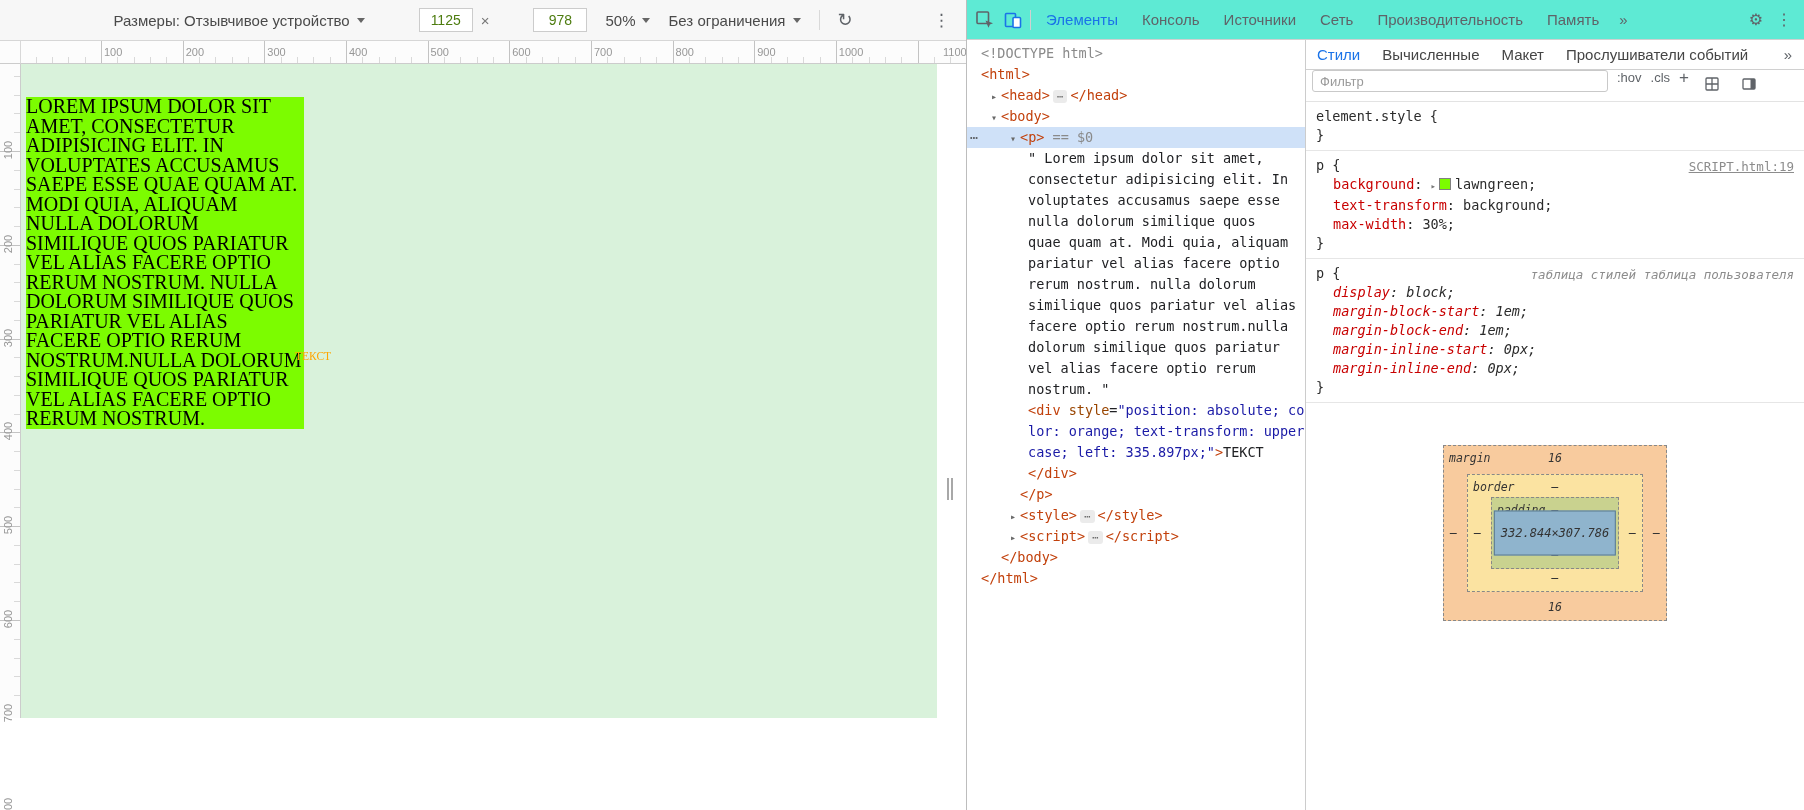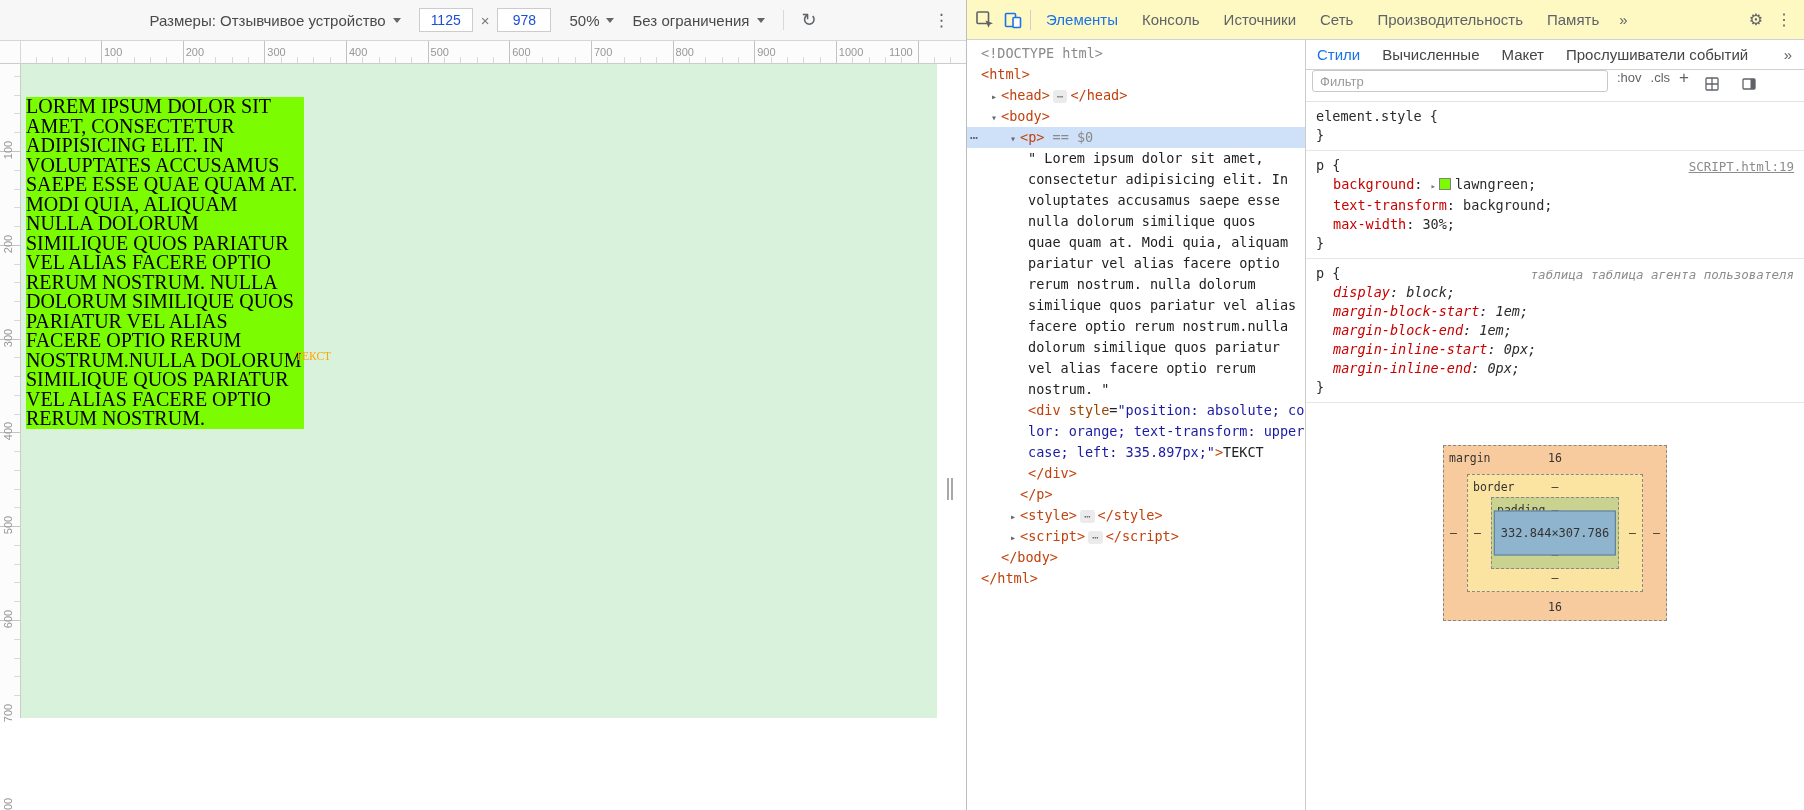--- a/index.html
+++ b/index.html
@@ -9,21 +9,21 @@
   
   .device-pane{position:absolute;left:0;top:0;width:966px;height:718px;background:#fff;}
   .dev-toolbar{height:40px;background:#f7f7f7;border-bottom:1px solid #d6d6d6;
                display:flex;align-items:center;justify-content:center;gap:18px;
                font-size:15px;color:#4a4a4a;position:relative;}
   .dd{display:flex;align-items:center;gap:7px;cursor:default;}
   .caret{width:0;height:0;border-left:4.5px solid transparent;border-right:4.5px solid transparent;
          border-top:5px solid #666;display:inline-block;}
   .size-group{display:flex;align-items:center;gap:8px;}
   .size-input{width:54px;height:24px;border:1px solid #ccc;background:#fff;text-align:center;
-              font-size:14px;color:#1d4ed8;font-family:"Liberation Sans",sans-serif;box-sizing:border-box;}
+              font-size:14px;color:#4d7c0f;font-family:"Liberation Sans",sans-serif;box-sizing:border-box;margin-left:36px;}
   .times{color:#777;}
   .tb-sep{width:1px;height:20px;background:#d9d9d9;}
   .rotate{font-size:18px;color:#5f6368;line-height:1;}
   .tb-menu{position:absolute;right:16px;top:10px;font-size:17px;color:#5f6368;}
 
   .ruler-corner{position:absolute;left:0;top:41px;width:21px;height:23px;background:#fcfcfc;
                 border-right:1px solid #d8d8d8;border-bottom:1px solid #ccc;box-sizing:border-box;}
   .h-ruler{position:absolute;left:21px;right:0;top:41px;height:23px;background:#fcfcfc;
            border-bottom:1px solid #ccc;box-sizing:border-box;
            background-image:
@@ -49,21 +49,21 @@
               color:#000;font-family:"Liberation Serif",serif;font-size:20px;line-height:19.5px;
               text-transform:uppercase;}
   .orange-text{position:absolute;left:274px;top:286px;color:#ffa500;
                font-family:"Liberation Serif",serif;font-size:11.5px;text-transform:uppercase;}
   .pane-resizer{position:absolute;left:947px;top:478px;width:6px;height:22px;
                 border-left:2px solid #a8a8a8;border-right:2px solid #a8a8a8;box-sizing:border-box;}
 
   
   .devtools{position:absolute;left:966px;top:0;width:838px;height:810px;background:#fff;
             border-left:1px solid #bdbdbd;box-sizing:border-box;}
-  .dt-tabbar{height:40px;background:#fef9c3;border-bottom:1px solid #d0d0d0;box-sizing:border-box;
+  .dt-tabbar{height:40px;background:#5eead4;border-bottom:1px solid #d0d0d0;box-sizing:border-box;
              display:flex;align-items:center;font-size:15px;color:#5f6368;padding-left:4px;}
   .icon-btn{display:inline-flex;align-items:center;justify-content:center;width:28px;height:28px;}
   .vsep{width:1px;height:20px;background:#d0d0d0;margin:0 3px;}
   .dt-tabs{display:flex;align-items:center;height:100%;}
   .dt-tab{padding:0 12px;line-height:39px;cursor:default;}
   .dt-tab.active{color:#1a73e8;}
   .dt-more{padding:0 8px;font-size:15px;color:#5f6368;}
   .dt-right{margin-left:auto;display:flex;align-items:center;padding-right:6px;}
   .glyph-icon{font-size:16px;color:#5f6368;line-height:1;}
 
@@ -105,21 +105,21 @@
   .prop{padding-left:17px;}
   .p-name{color:#c80000;}
   .rule.ua .prop{font-style:italic;}
   .p-arrow{color:#777;font-size:9px;margin-right:3px;}
   .swatch{display:inline-block;width:10px;height:10px;border:1px solid #808080;margin-right:4px;
           vertical-align:-1px;}
 
   
   .bm-wrap{display:flex;justify-content:center;padding:42px 0 30px;}
   .bm-margin{position:relative;width:222px;height:174px;background:#f8cb9e;border:1px dashed #888;
-             font-family:"DejaVu Sans Mono",monospace;font-size:11.5px;color:#333;}
+             font-family:"DejaVu Sans Mono",monospace;font-size:11.5px;color:#333;font-style:italic;}
   .bm-border{position:absolute;left:23px;right:23px;top:28px;bottom:28px;background:#fbe3a1;
              border:1px dashed #888;}
   .bm-padding{position:absolute;left:23px;right:23px;top:22px;bottom:22px;background:#c9d28f;
               border:1px dashed #888;}
   .bm-content{position:absolute;left:50%;top:50%;transform:translate(-50%,-50%);background:#8fb4cd;
               border:1px solid #5a7a8e;padding:12px 6px;font-size:12px;white-space:nowrap;}
   .bm-label{position:absolute;left:5px;top:3px;}
   .bm-top{position:absolute;top:3px;left:0;right:0;text-align:center;}
   .bm-bottom{position:absolute;bottom:3px;left:0;right:0;text-align:center;}
   .bm-left{position:absolute;left:6px;top:50%;transform:translateY(-50%);}
@@ -157,21 +157,21 @@
       <span class="ruler-num" style="left: 83px;">100</span>
       <span class="ruler-num" style="left: 164.65px;">200</span>
       <span class="ruler-num" style="left: 246.3px;">300</span>
       <span class="ruler-num" style="left: 327.95px;">400</span>
       <span class="ruler-num" style="left: 409.6px;">500</span>
       <span class="ruler-num" style="left: 491.25px;">600</span>
       <span class="ruler-num" style="left: 572.9px;">700</span>
       <span class="ruler-num" style="left: 654.55px;">800</span>
       <span class="ruler-num" style="left: 736.2px;">900</span>
       <span class="ruler-num" style="left: 817.85px;">1000</span>
-      <span class="ruler-num" style="left: 868px;">1100</span>
+      <span class="ruler-num" style="left: 922px;">1100</span>
     </div>
   <div class="v-ruler">
       <span class="ruler-num v" style="top: 80px;">100</span>
       <span class="ruler-num v" style="top: 173.8px;">200</span>
       <span class="ruler-num v" style="top: 267.6px;">300</span>
       <span class="ruler-num v" style="top: 361.4px;">400</span>
       <span class="ruler-num v" style="top: 455.2px;">500</span>
       <span class="ruler-num v" style="top: 549px;">600</span>
       <span class="ruler-num v" style="top: 642.8px;">700</span>
       <span class="ruler-num v" style="top: 736.6px;">800</span>
@@ -285,21 +285,21 @@
             <div class="rule">
               <div class="rule-head"><span class="sel-name">p</span> {</div>
               <span class="rule-link">SCRIPT.html:19</span>
               <div class="prop"><span class="p-name">background</span>: <span class="p-arrow">▸</span><span class="swatch" style="background: rgb(124, 252, 0);"></span><span class="p-value">lawngreen;</span></div>
               <div class="prop"><span class="p-name">text-transform</span>: <span class="p-value">background;</span></div>
               <div class="prop"><span class="p-name">max-width</span>: <span class="p-value">30%;</span></div>
               <div class="rule-close">}</div>
             </div>
             <div class="rule ua">
               <div class="rule-head"><span class="sel-name">p</span> {</div>
-              <span class="rule-origin">таблица таблица агента пользователя</span>
+              <span class="rule-origin">таблица стилей таблица пользователя</span>
               <div class="prop"><span class="p-name">display</span>: <span class="p-value">block;</span></div>
               <div class="prop"><span class="p-name">margin-block-start</span>: <span class="p-value">1em;</span></div>
               <div class="prop"><span class="p-name">margin-block-end</span>: <span class="p-value">1em;</span></div>
               <div class="prop"><span class="p-name">margin-inline-start</span>: <span class="p-value">0px;</span></div>
               <div class="prop"><span class="p-name">margin-inline-end</span>: <span class="p-value">0px;</span></div>
               <div class="rule-close">}</div>
             </div>
           </div>
 
         <div class="bm-wrap">

